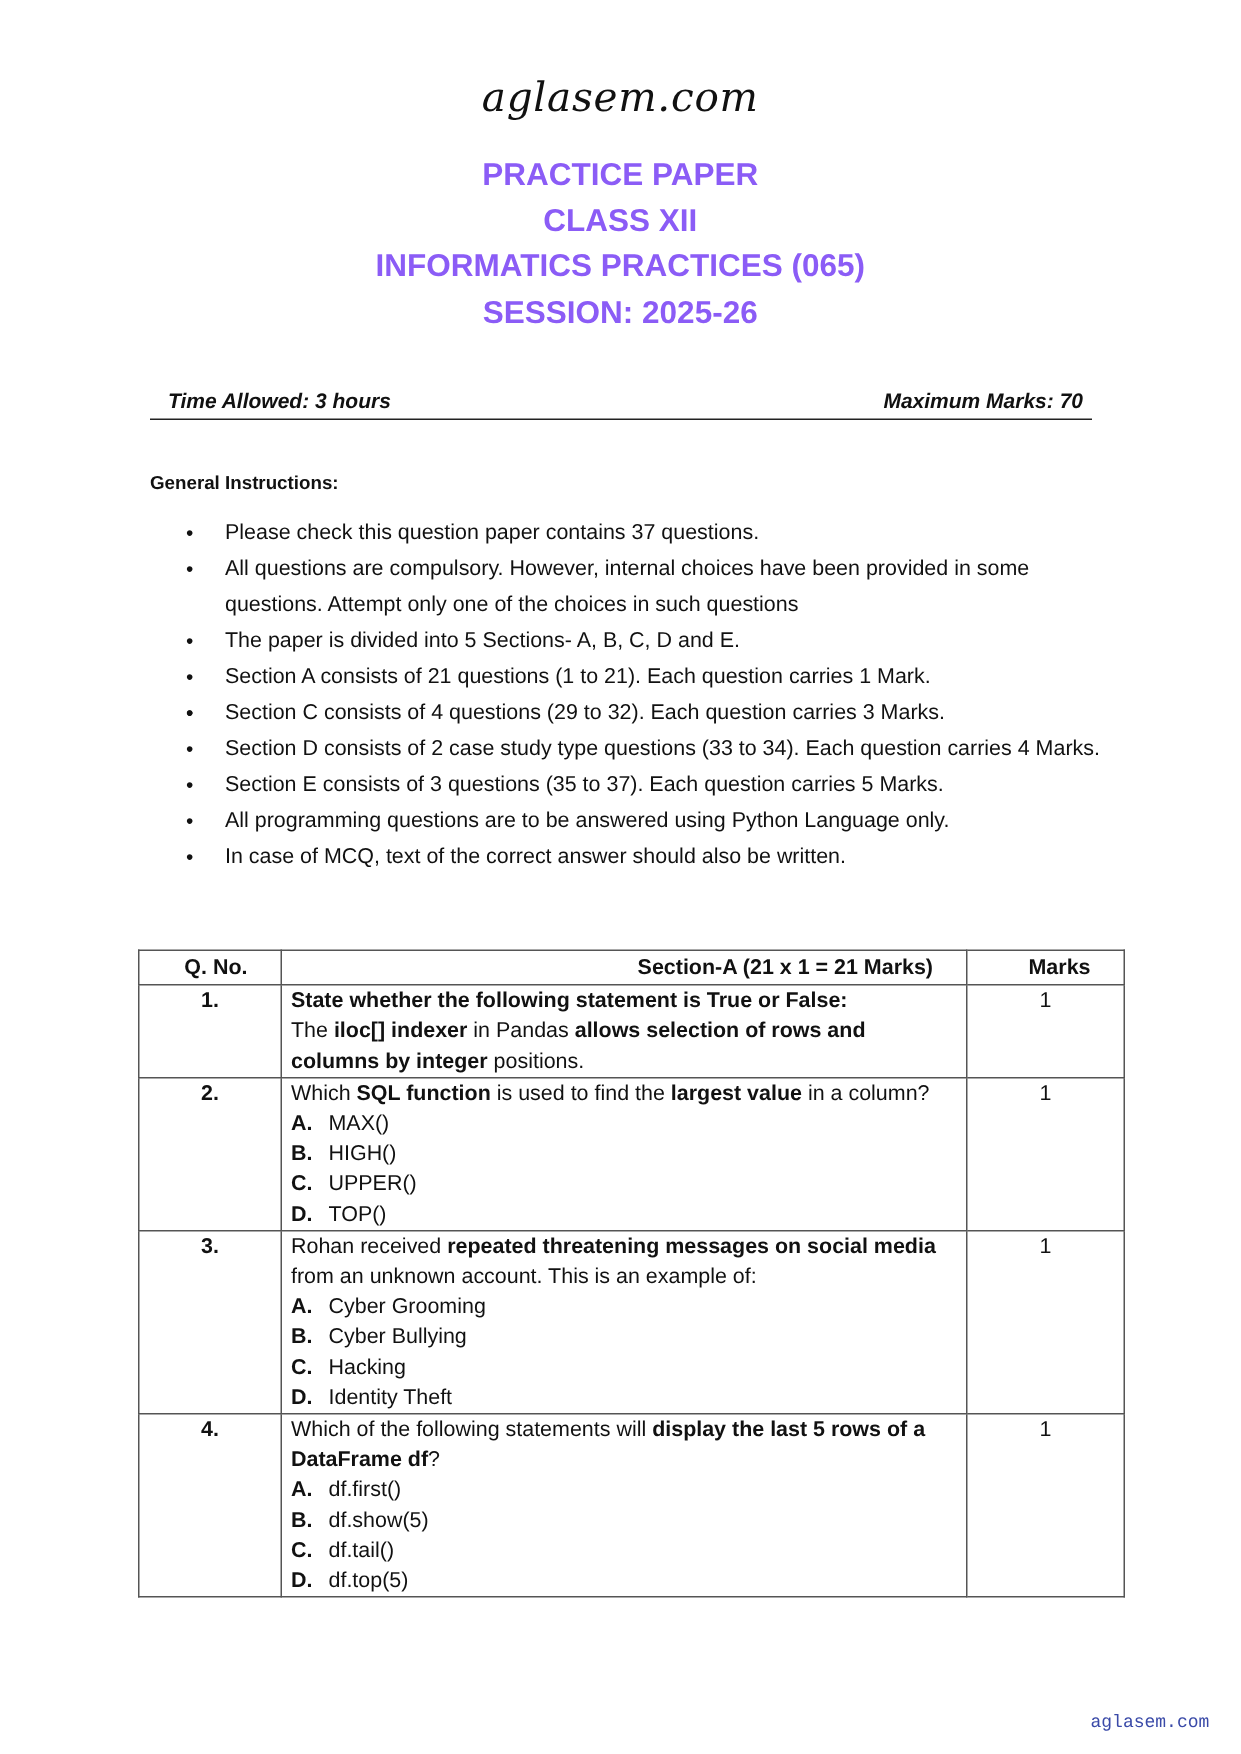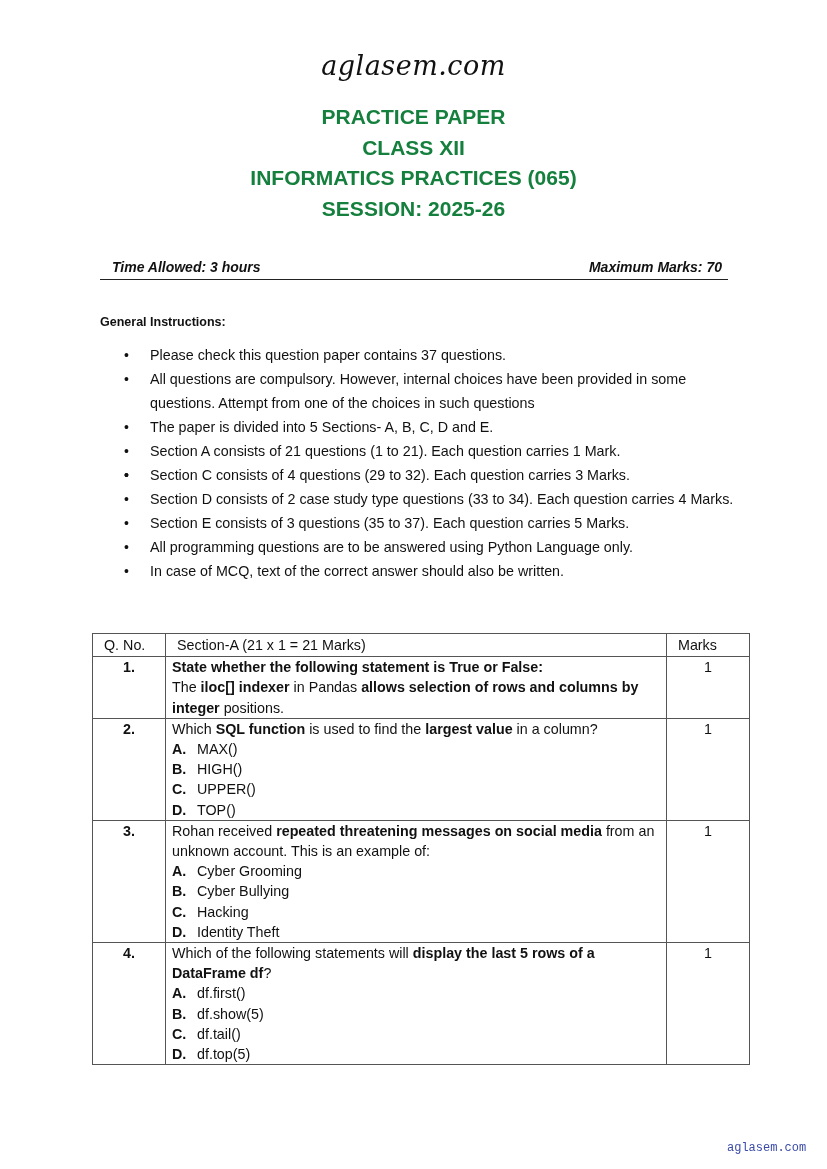--- a/index.html
+++ b/index.html
@@ -1,32 +1,32 @@
 <!DOCTYPE html>
 <html><head>
 <meta charset="utf-8">
 <style>
   html, body { margin: 0; padding: 0; background: #ffffff; }
   body { width: 827px; height: 1169px; position: relative; overflow: hidden;
          font-family: "Liberation Sans", sans-serif; color: #111; }
   .logo { position: absolute; top: 50px; left: 0; width: 827px; text-align: center;
           font-family: "DejaVu Serif", serif; font-style: italic; font-size: 27px; color: #111; letter-spacing: 0.5px; }
   .titles { position: absolute; top: 102px; left: 0; width: 827px; text-align: center; }
-  .titles div { font-weight: bold; font-size: 21px; line-height: 30.5px; color: #15803d; }
+  .titles div { font-weight: bold; font-size: 21px; line-height: 30.5px; color: #8b5cf6; }
   .meta { position: absolute; top: 257px; left: 100px; width: 628px; height: 22px;
           border-bottom: 1px solid #222; font-style: italic; font-weight: bold; font-size: 14px; }
   .meta .left { position: absolute; left: 0; top: 2px; margin-left: 12px; }
   .meta .right { position: absolute; right: 6px; top: 2px; text-align: right; }
   .gi-label { position: absolute; top: 315px; left: 100px; font-weight: bold; font-size: 12.5px; }
   .instructions { position: absolute; top: 343px; left: 122px; width: 615px; margin: 0; padding: 0; list-style: none; }
   .instructions li { position: relative; padding-left: 28px; font-size: 14.3px; line-height: 24px; }
   .instructions li .bullet { position: absolute; left: 2px; top: 0; font-size: 14px; }
   table.qtable { position: absolute; top: 633px; left: 92px; width: 658px; border-collapse: collapse; font-size: 14.3px; }
   table.qtable td, table.qtable th { border: 1.5px solid #555; vertical-align: top; padding: 0 6px; line-height: 20.2px; }
-  table.qtable th { font-weight: normal; text-align: left; padding: 1px 11px; }
+  table.qtable th { font-weight: bold; text-align: right; padding: 1px 22px; }
   .col-no { width: 50px; text-align: center; font-weight: bold; }
   .col-marks { width: 60px; text-align: center; }
   .opt { display: block; }
   .opt .letter { font-weight: bold; display: inline-block; width: 25px; }
   b { font-weight: bold; }
   .footer { position: absolute; top: 1141px; left: 727px; font-family: "Liberation Mono", monospace;
             font-size: 12px; color: #3a4aa8; }
 </style>
 </head>
 <body>
@@ -42,21 +42,21 @@
 
 <div class="meta">
   <span class="left">Time Allowed: 3 hours</span>
   <span class="right">Maximum Marks: 70</span>
 </div>
 
 <div class="gi-label">General Instructions:</div>
 
 <ul class="instructions">
   <li><span class="bullet">•</span><span>Please check this question paper contains 37 questions.</span></li>
-  <li><span class="bullet">•</span><span>All questions are compulsory. However, internal choices have been provided in some questions. Attempt from one of the choices in such questions</span></li>
+  <li><span class="bullet">•</span><span>All questions are compulsory. However, internal choices have been provided in some questions. Attempt only one of the choices in such questions</span></li>
   <li><span class="bullet">•</span><span>The paper is divided into 5 Sections- A, B, C, D and E.</span></li>
   <li><span class="bullet">•</span><span>Section A consists of 21 questions (1 to 21). Each question carries 1 Mark.</span></li>
   <li><span class="bullet">•</span></li>
   <li><span class="bullet">•</span><span>Section C consists of 4 questions (29 to 32). Each question carries 3 Marks.</span></li>
   <li><span class="bullet">•</span><span>Section D consists of 2 case study type questions (33 to 34). Each question carries 4 Marks.</span></li>
   <li><span class="bullet">•</span><span>Section E consists of 3 questions (35 to 37). Each question carries 5 Marks.</span></li>
   <li><span class="bullet">•</span><span>All programming questions are to be answered using Python Language only.</span></li>
   <li><span class="bullet">•</span><span>In case of MCQ, text of the correct answer should also be written.</span></li>
 </ul>
 

